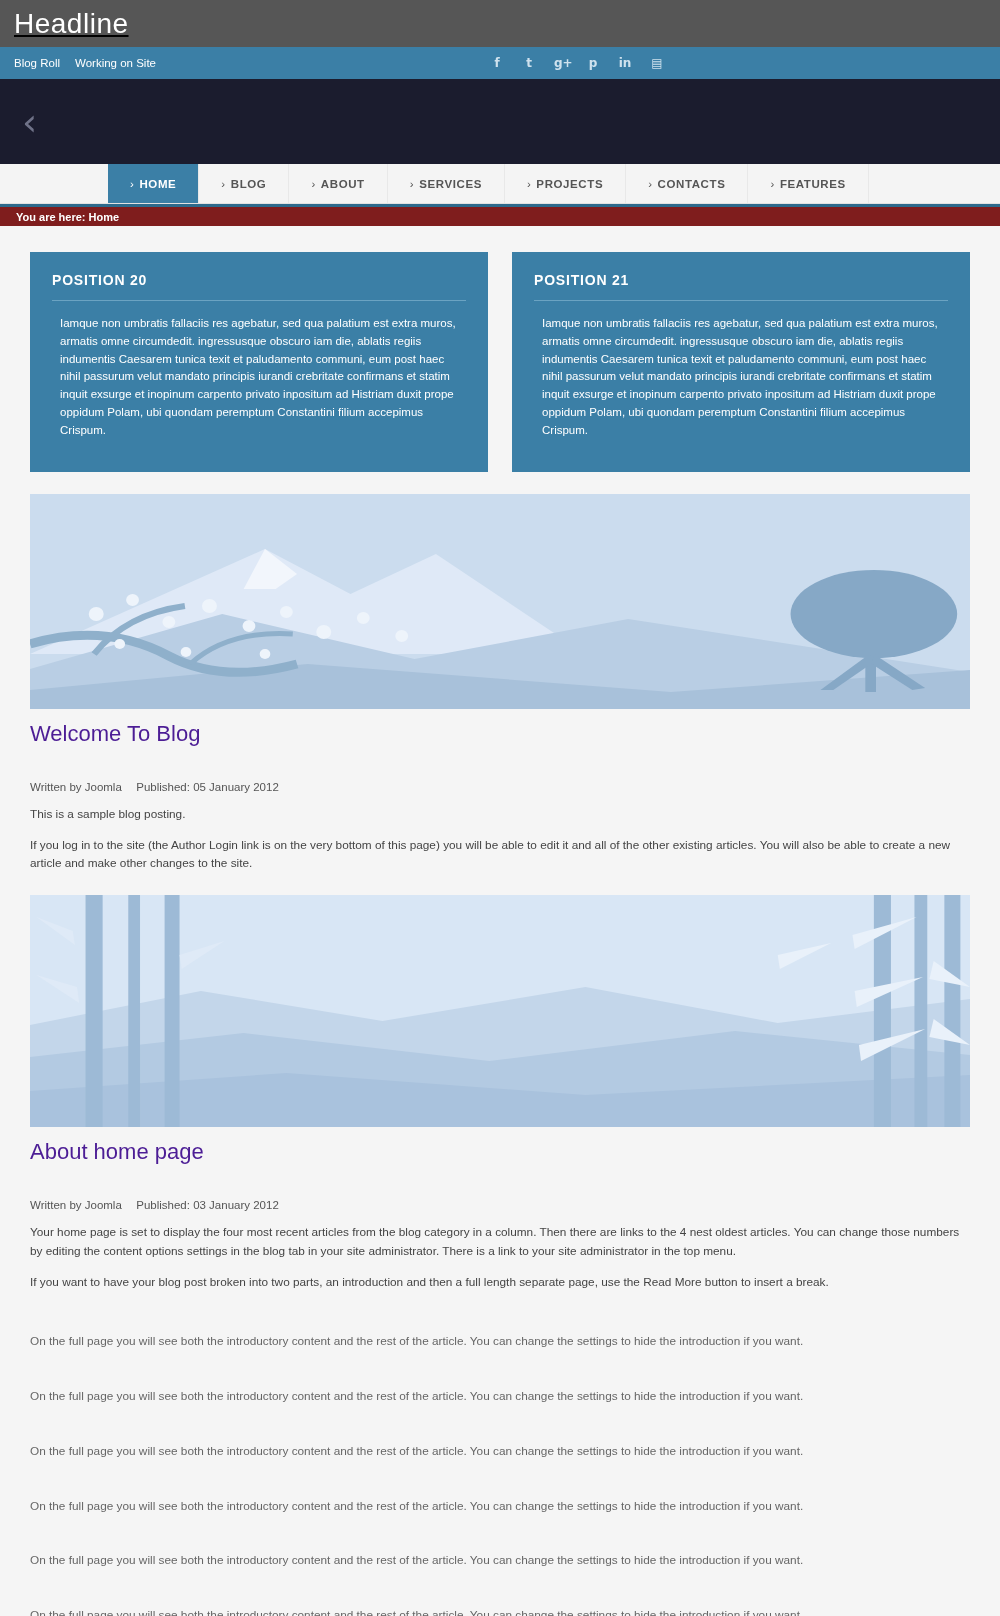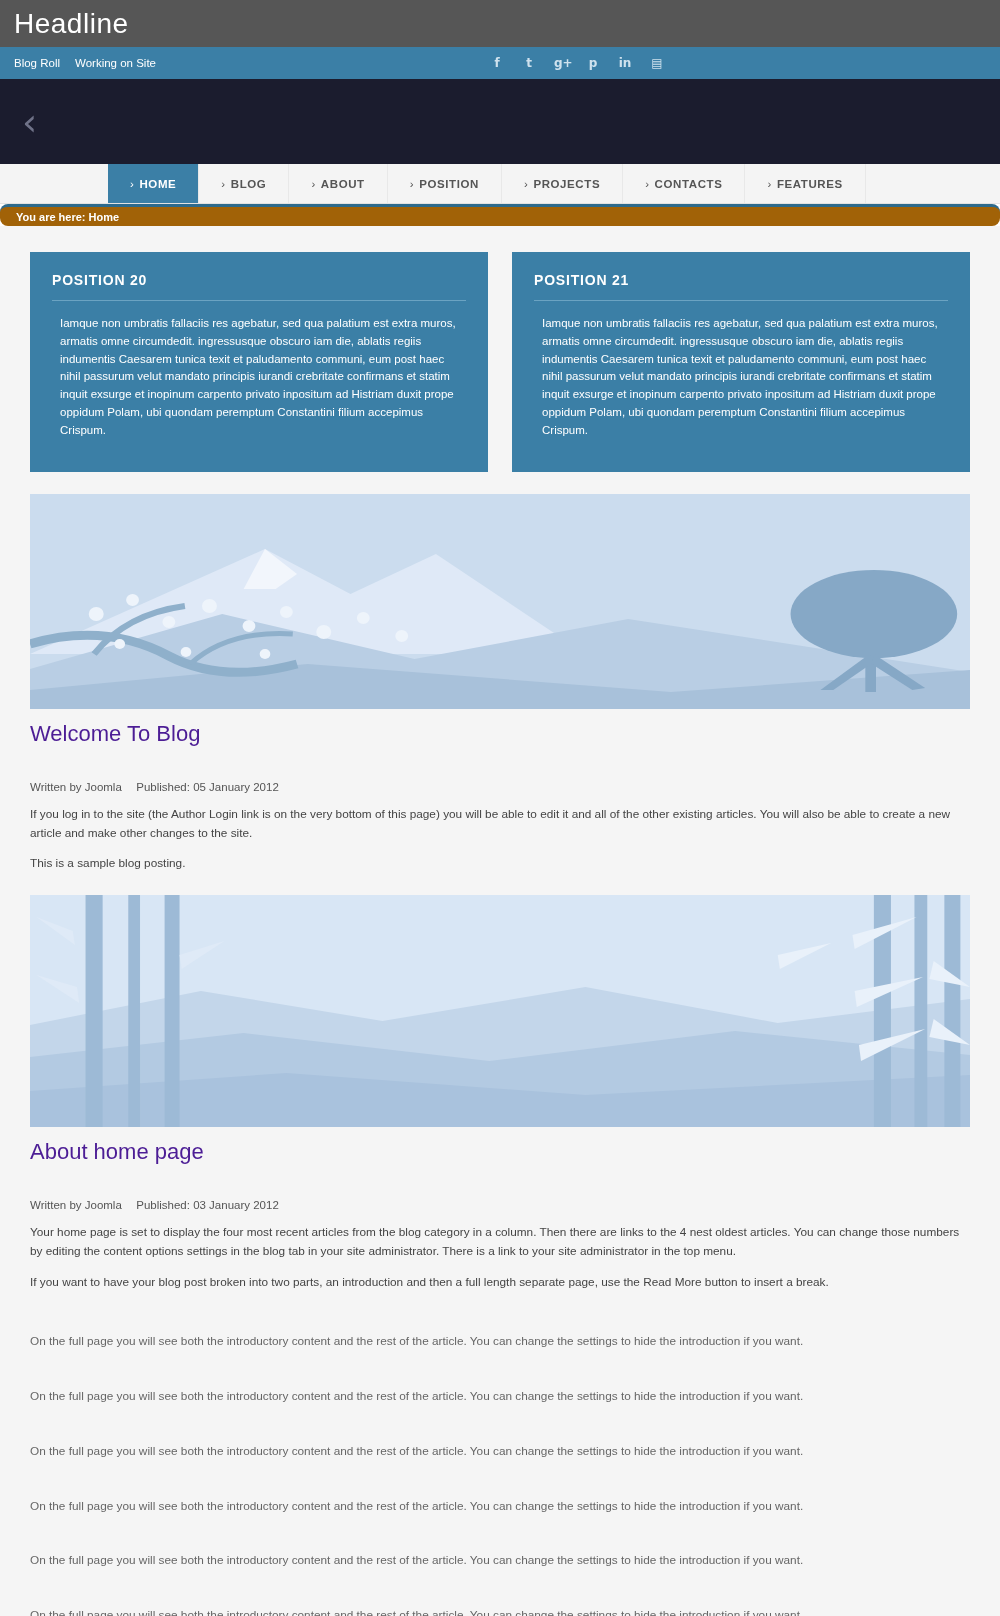--- a/index.html
+++ b/index.html
@@ -10,20 +10,21 @@
   }
   body { width: 1000px; }
 
   
   .headline-bar {
     background: #565656;
     height: 47px;
     display: flex;
     align-items: center;
     padding-left: 14px;
+    text-decoration: underline;
   }
   .headline-bar .title {
     color: #ffffff;
     font-size: 28px;
     font-weight: normal;
     letter-spacing: 0.5px;
   }
 
   
   .top-strip {
@@ -94,30 +95,29 @@
     border-right: 1px solid #e8e8e8;
   }
   .mainmenu .item.active {
     background: #3b7fa6;
     color: #ffffff;
   }
   .mainmenu .item .chev { margin-right: 5px; font-weight: normal; }
 
   
   .breadcrumb {
-    background: #a16207;
+    background: #7f1d1d;
     height: 22px;
     display: flex;
     align-items: center;
     padding-left: 16px;
     color: #ffffff;
     font-size: 11px;
     font-weight: bold;
     border-top: 3px solid #2d6a8c;
-    border-radius: 8px;
   }
 
   
   .page {
     background: #f5f5f5;
     padding: 26px 30px 0 30px;
   }
 
   
   .positions {
@@ -244,21 +244,21 @@
   <a href="#" class="item">
     <span class="chev">›</span>
     <span>BLOG</span>
   </a>
   <a href="#" class="item">
     <span class="chev">›</span>
     <span>ABOUT</span>
   </a>
   <a href="#" class="item">
     <span class="chev">›</span>
-    <span>POSITION</span>
+    <span>SERVICES</span>
   </a>
   <a href="#" class="item">
     <span class="chev">›</span>
     <span>PROJECTS</span>
   </a>
   <a href="#" class="item">
     <span class="chev">›</span>
     <span>CONTACTS</span>
   </a>
   <a href="#" class="item">
@@ -318,22 +318,22 @@
         <circle cx="146" cy="158" r="5"></circle>
           <circle cx="220" cy="160" r="5"></circle>
       </g>
     </svg>
     <h1>Welcome To Blog</h1>
     <div class="meta">
       <span>Written by Joomla</span>
       <span class="sep"></span>
       <span>Published: 05 January 2012</span>
     </div>
+    <p>This is a sample blog posting.</p>
     <p>If you log in to the site (the Author Login link is on the very bottom of this page) you will be able to edit it and all of the other existing articles. You will also be able to create a new article and make other changes to the site.</p>
-    <p>This is a sample blog posting.</p>
   </div>
 
   <div class="article">
     <svg class="artimg bamboo" viewBox="0 0 880 232" preserveAspectRatio="none">
       <rect width="880" height="232" fill="#d8e6f5"></rect>
       <path d="M0 130 L160 96 L330 126 L520 92 L700 128 L880 104 L880 232 L0 232 Z" fill="#c3d6ea"></path>
       <path d="M0 162 L200 138 L430 166 L660 136 L880 160 L880 232 L0 232 Z" fill="#b3cae2"></path>
       <path d="M0 196 L240 178 L520 200 L880 180 L880 232 L0 232 Z" fill="#a9c2dd"></path>
       <g fill="#9dbad6">
         <rect x="52" y="0" width="16" height="232"></rect>

